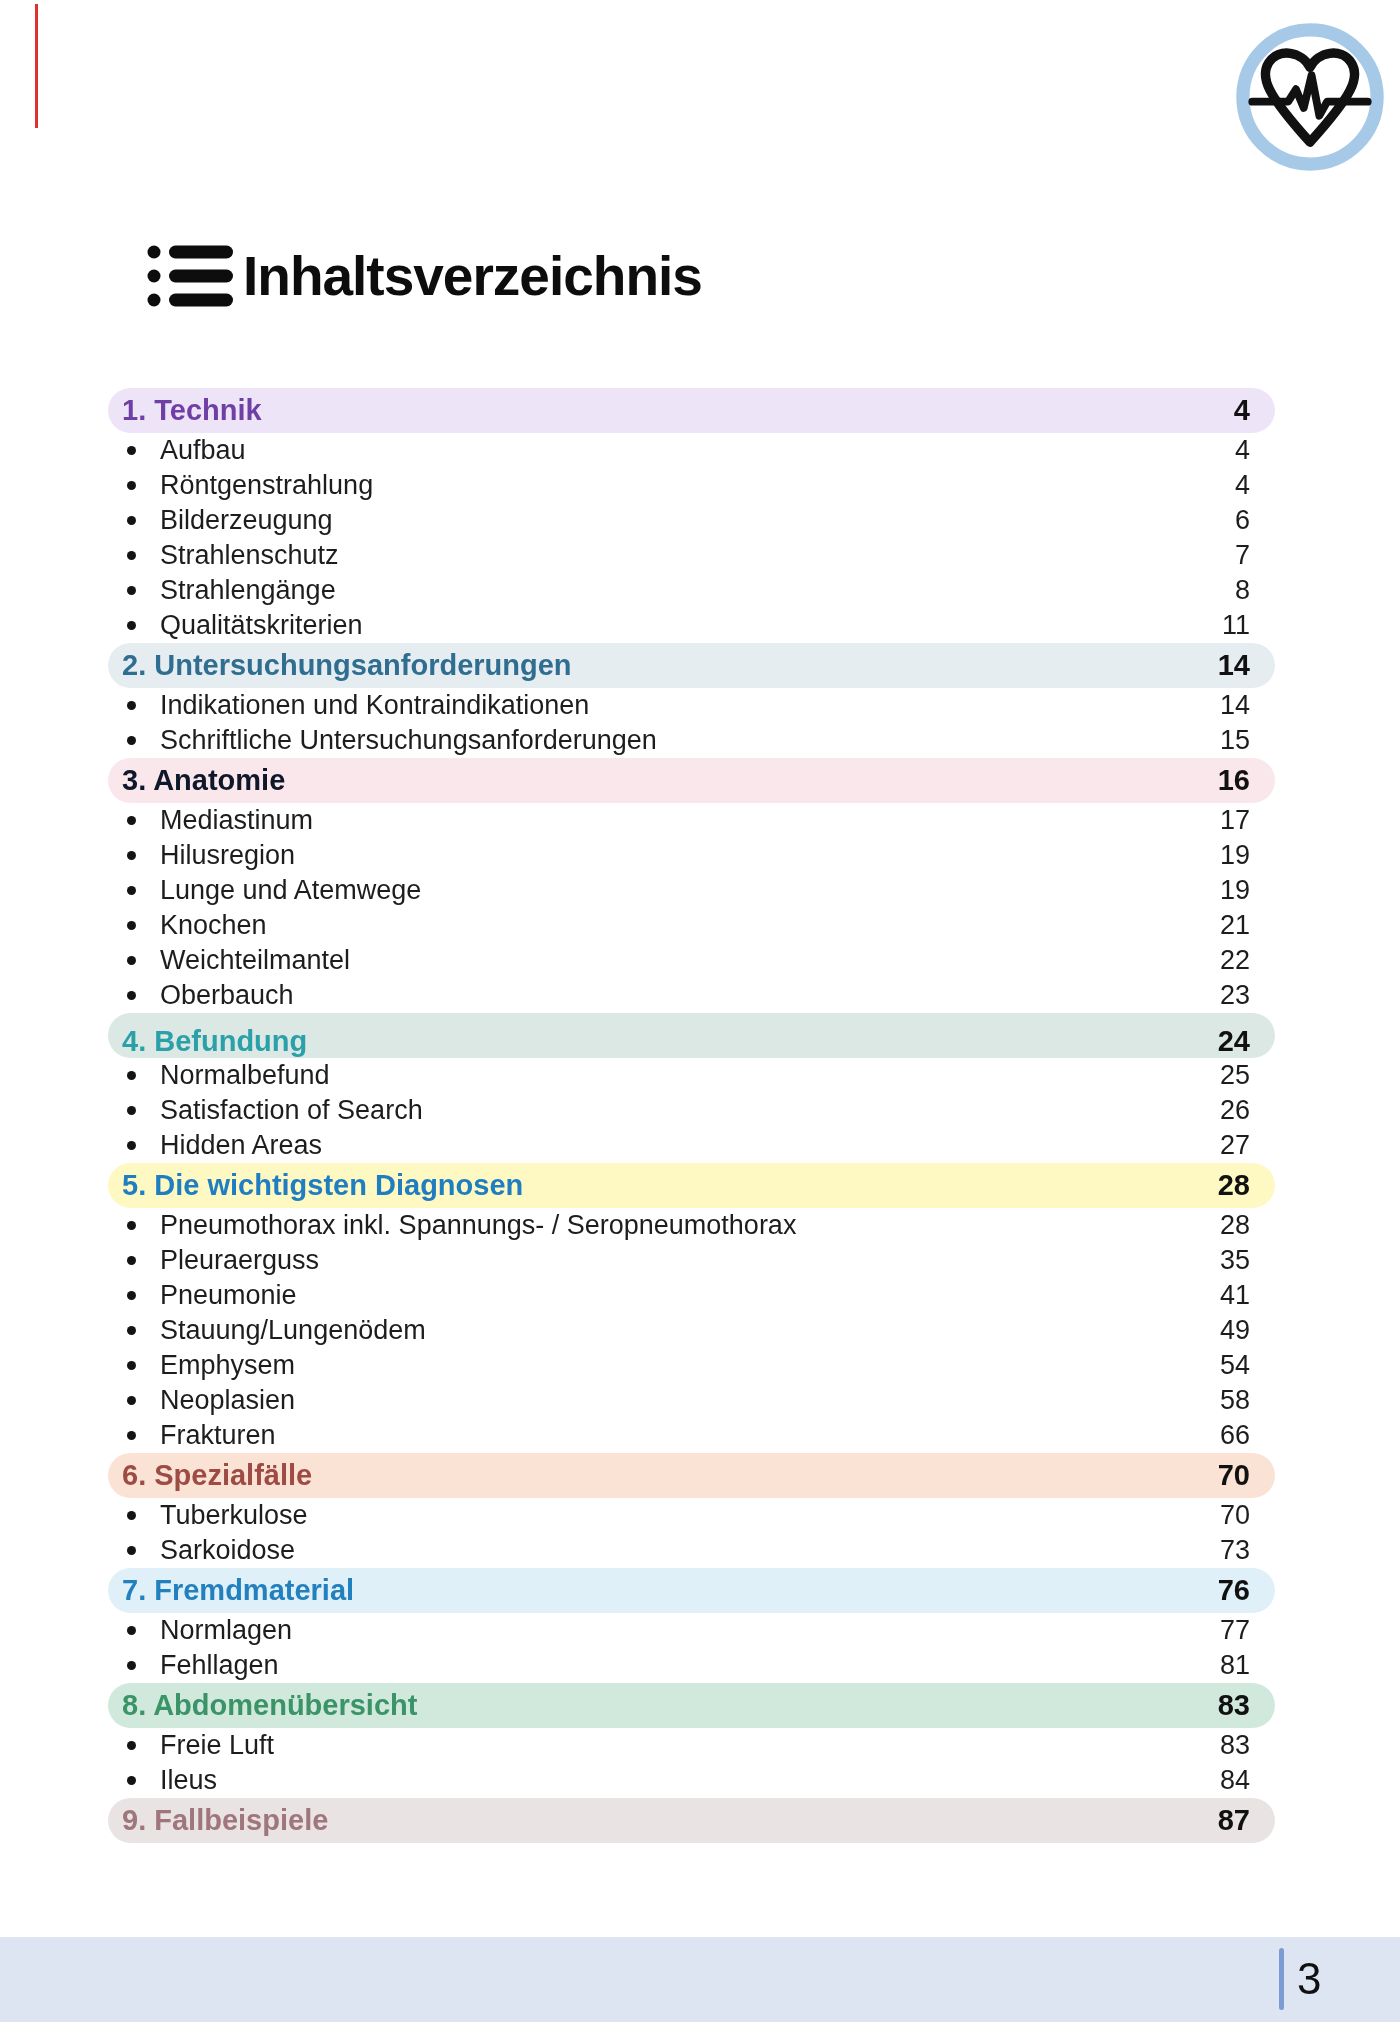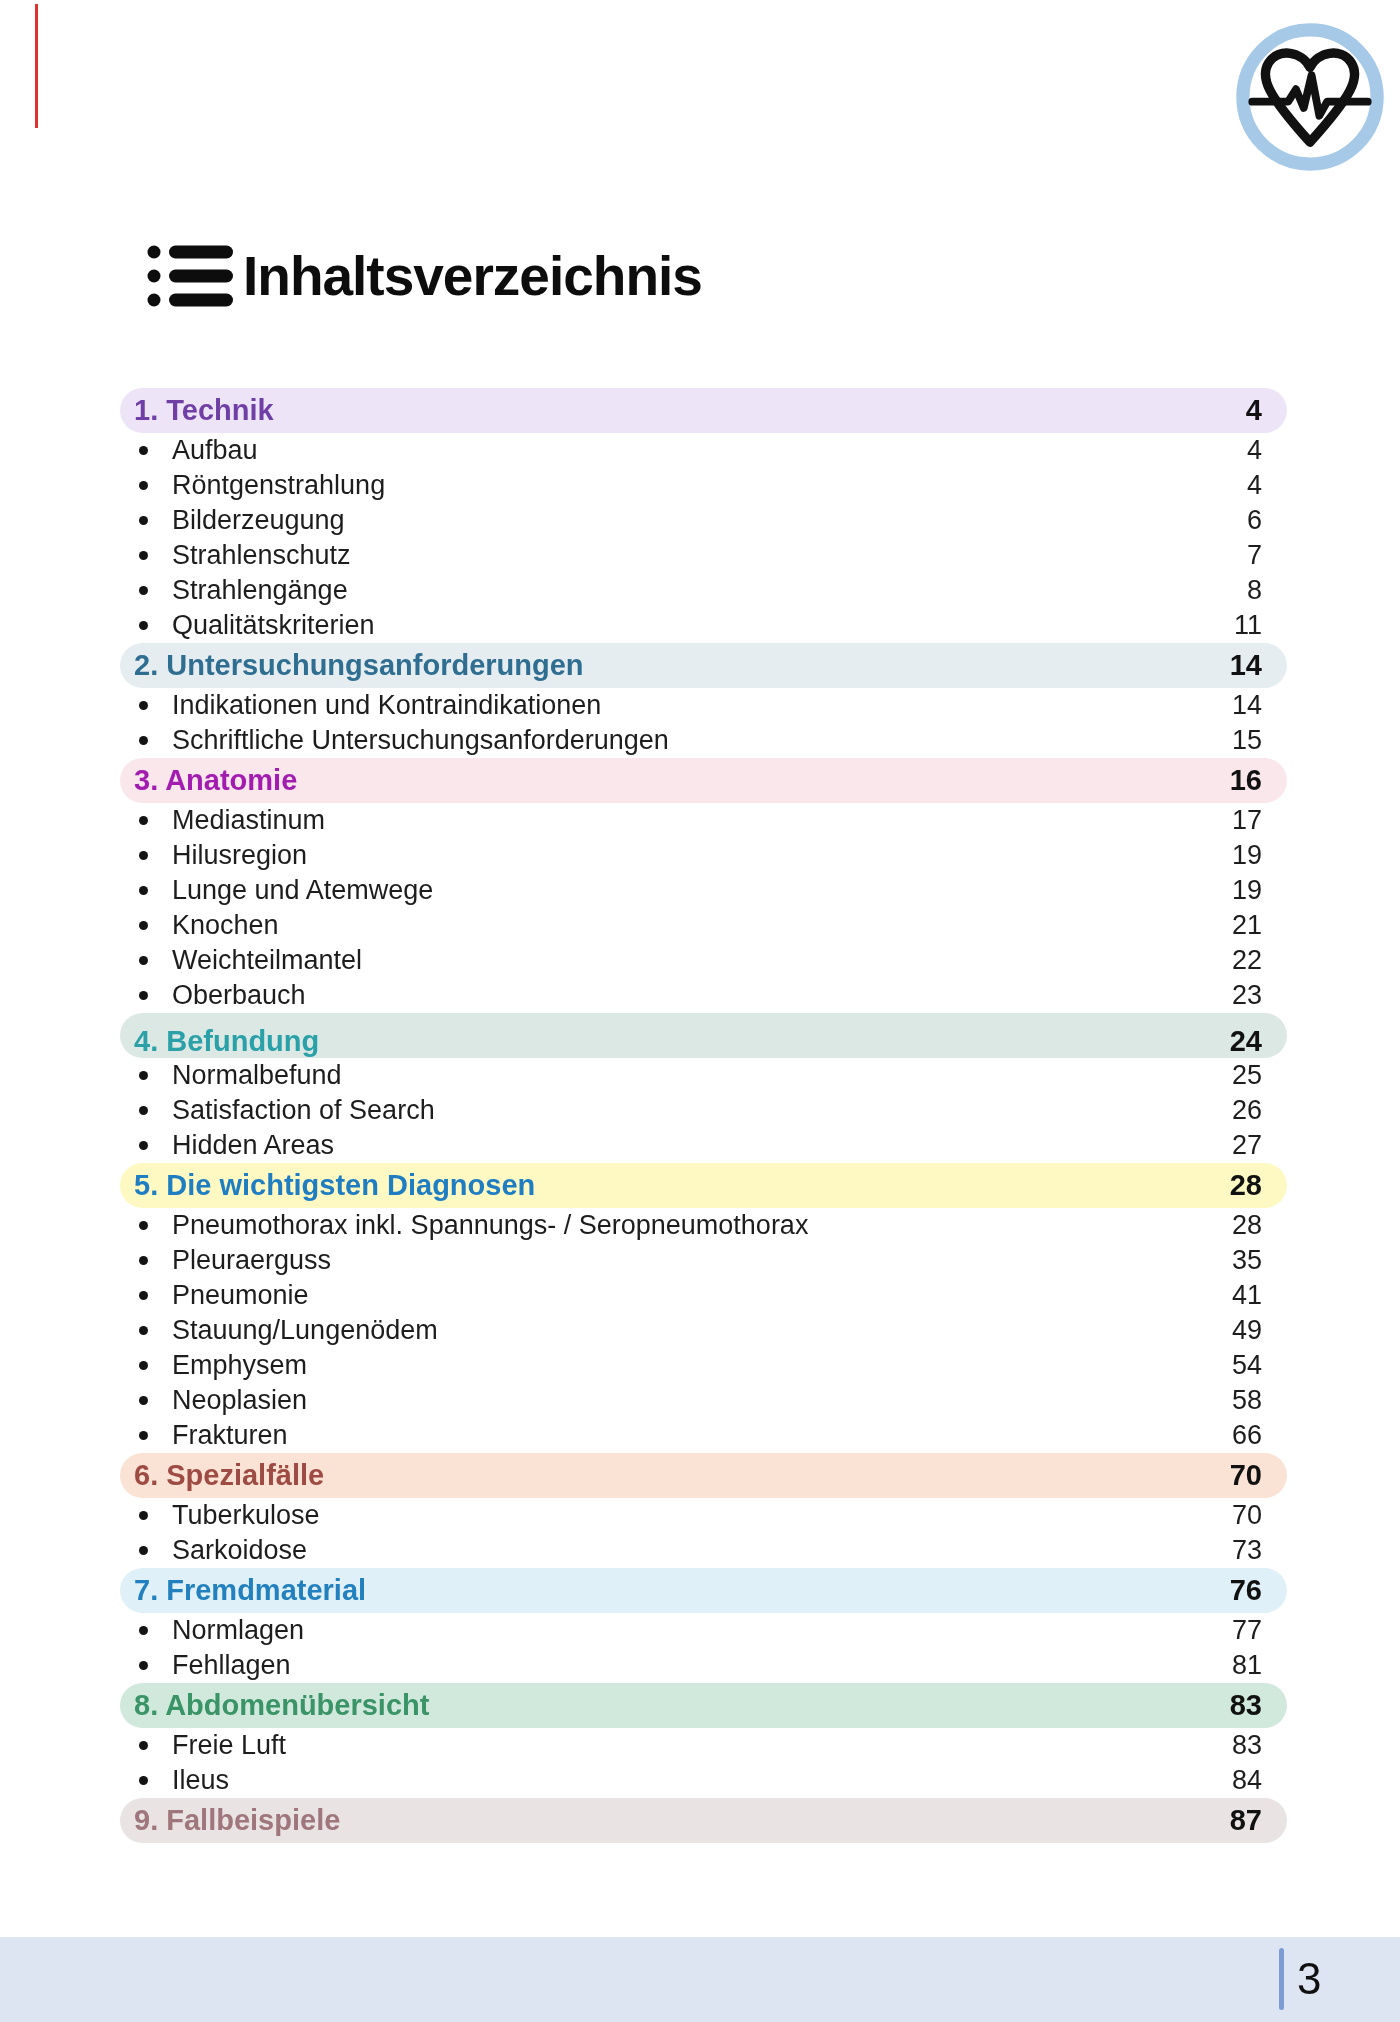--- a/index.html
+++ b/index.html
@@ -7,21 +7,21 @@
     position:relative;width:1400px;height:2022px;background:#ffffff;
     font-family:"Liberation Sans", sans-serif;overflow:hidden;
   }
   .accent-mark{position:absolute;left:35px;top:4px;width:3px;height:124px;background:#E0312F;}
   .logo{position:absolute;left:1232px;top:16px;width:156px;height:162px;}
   .title-row{position:absolute;left:147px;top:243px;display:flex;align-items:center;gap:8px;}
   .title-icon{width:88px;height:66px;flex:0 0 auto;}
   h1.doc-title{
     margin:0;font-size:55px;font-weight:bold;color:#0d0d0d;letter-spacing:-1px;line-height:1;
   }
-  .toc{position:absolute;left:120px;top:388px;width:1167px;display:flex;flex-direction:column;}
+  .toc{position:absolute;left:108px;top:388px;width:1167px;display:flex;flex-direction:column;}
   .toc-section{
     height:45px;border-radius:23px;display:flex;align-items:center;
     padding:0 25px 0 14px;box-sizing:border-box;
   }
   .sec-label{font-size:29px;font-weight:bold;letter-spacing:0px;}
   .sec-num{margin-left:auto;font-size:29px;font-weight:bold;color:#111111;}
   .toc-item{height:35px;display:flex;align-items:center;}
   .bullet{width:9px;height:9px;border-radius:50%;background:#141414;margin-left:19px;flex:0 0 auto;}
   .item-label{margin-left:24px;font-size:27px;color:#1d1d1d;}
   .item-num{margin-left:auto;padding-right:25px;font-size:27px;color:#1d1d1d;}
@@ -102,21 +102,21 @@
         <span class="bullet"></span>
         <span class="item-label">Indikationen und Kontraindikationen</span>
         <span class="item-num">14</span>
       </div>
       <div class="toc-item">
         <span class="bullet"></span>
         <span class="item-label">Schriftliche Untersuchungsanforderungen</span>
         <span class="item-num">15</span>
       </div>
       <div class="toc-section" style="background: rgb(250, 231, 236);">
-        <span class="sec-label" style="color: #a21caf;">3. Anatomie</span>
+        <span class="sec-label" style="color: #0f172a;">3. Anatomie</span>
         <span class="sec-num">16</span>
       </div>
       <div class="toc-item">
         <span class="bullet"></span>
         <span class="item-label">Mediastinum</span>
         <span class="item-num">17</span>
       </div>
       <div class="toc-item">
         <span class="bullet"></span>
         <span class="item-label">Hilusregion</span>

